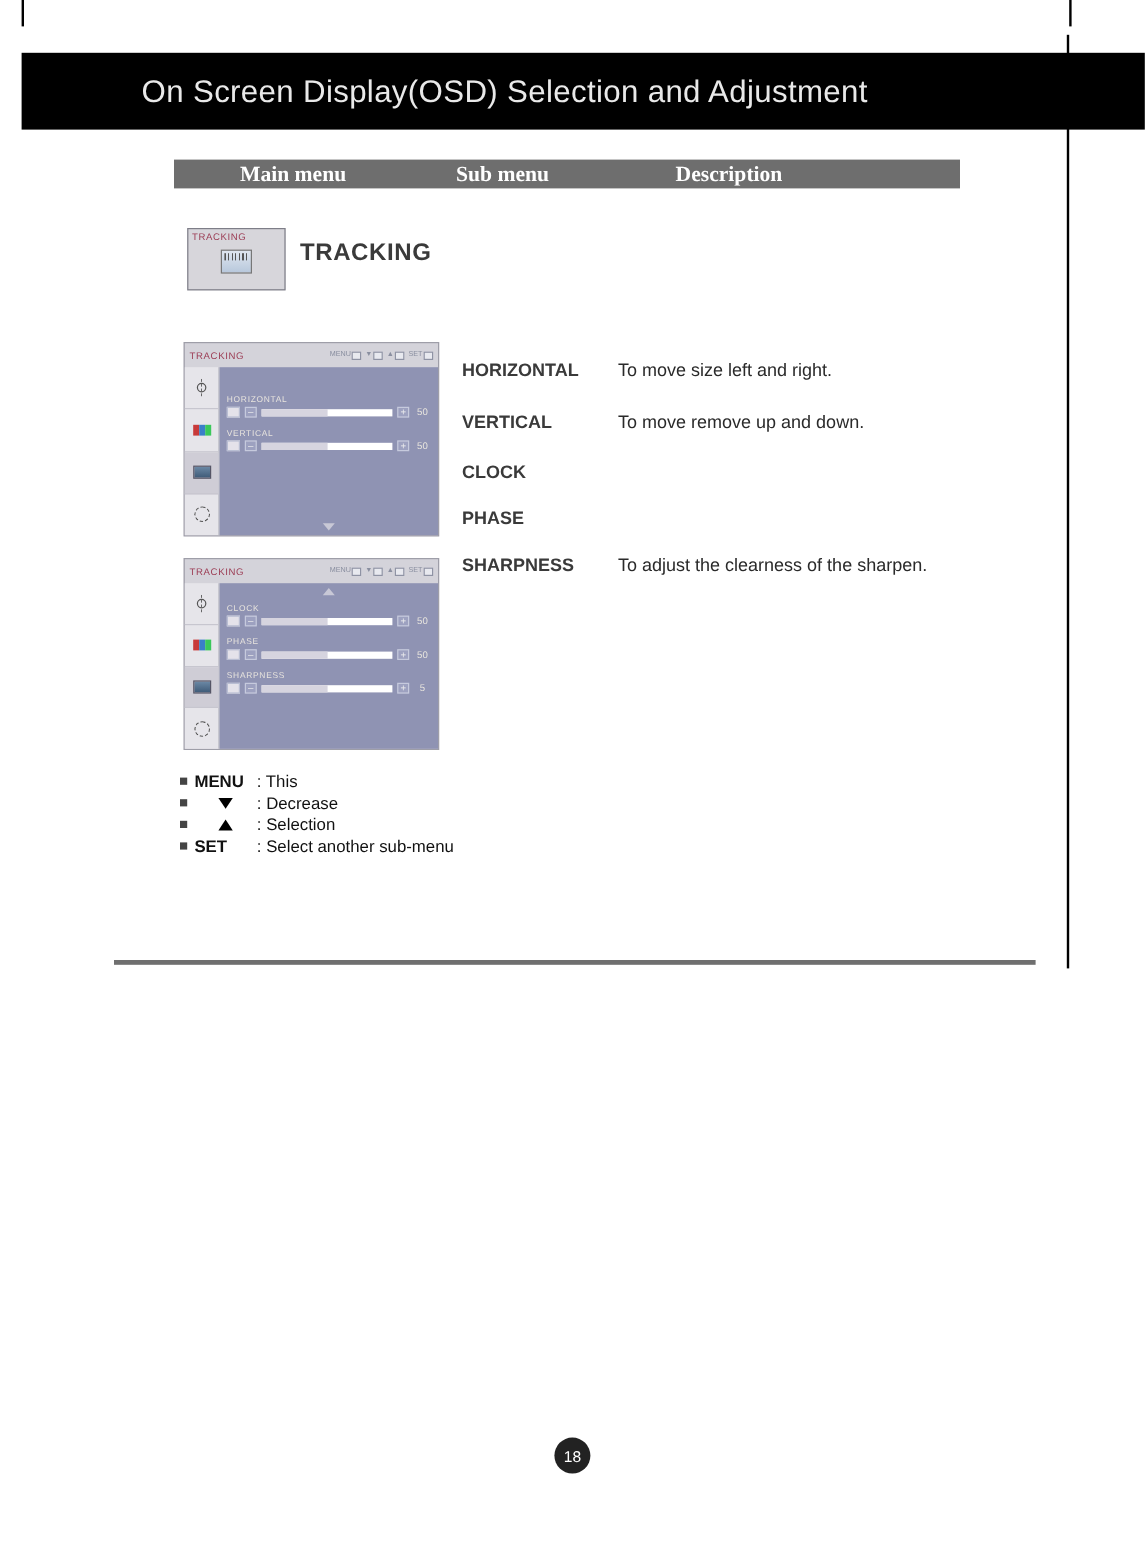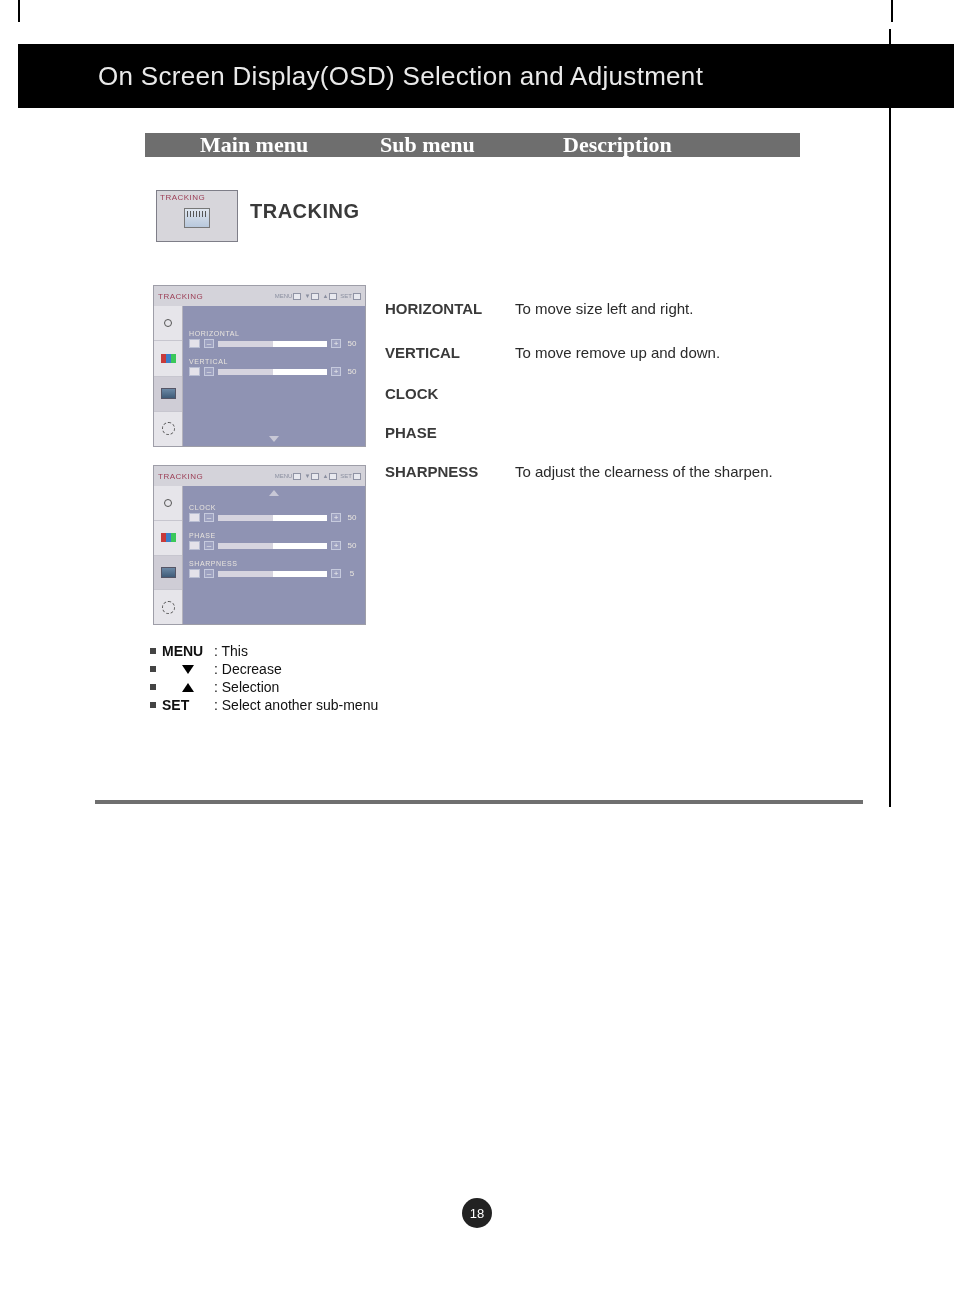--- a/index.html
+++ b/index.html
@@ -15,37 +15,37 @@
   .crop-top { position:absolute; top:0; left:0; right:0; height:24px; }
   .crop-top .vtick { position:absolute; top:0; width:2px; height:22px; background:#000; }
   .header-band {
     position:absolute;
     left:18px; right:0;
     top:44px;
     height:64px;
     background:#000;
     display:flex;
     align-items:center;
-    padding-left:80px;
+    padding-left:100px;
   }
   .header-title { color:#e9e9e9; font-size:26px; font-weight:400; letter-spacing:0.3px; }
   .sub-header-band {
     position:absolute;
     left:145px;
     width:655px;
     top:133px;
     height:24px;
     background:#6e6e6e;
     display:flex;
     align-items:center;
   }
   .sub-header-band span {
     color:#fff;
     font-family: Georgia, 'Times New Roman', serif;
-    font-size:22px;
+    font-size:18px;
     font-weight:700;
   }
   .sh-main { position:absolute; left:55px; }
   .sh-sub  { position:absolute; left:235px; }
   .sh-desc { position:absolute; left:418px; }
 
   
   .tracking-icon-box {
     position:absolute;
     left:156px; top:190px;

